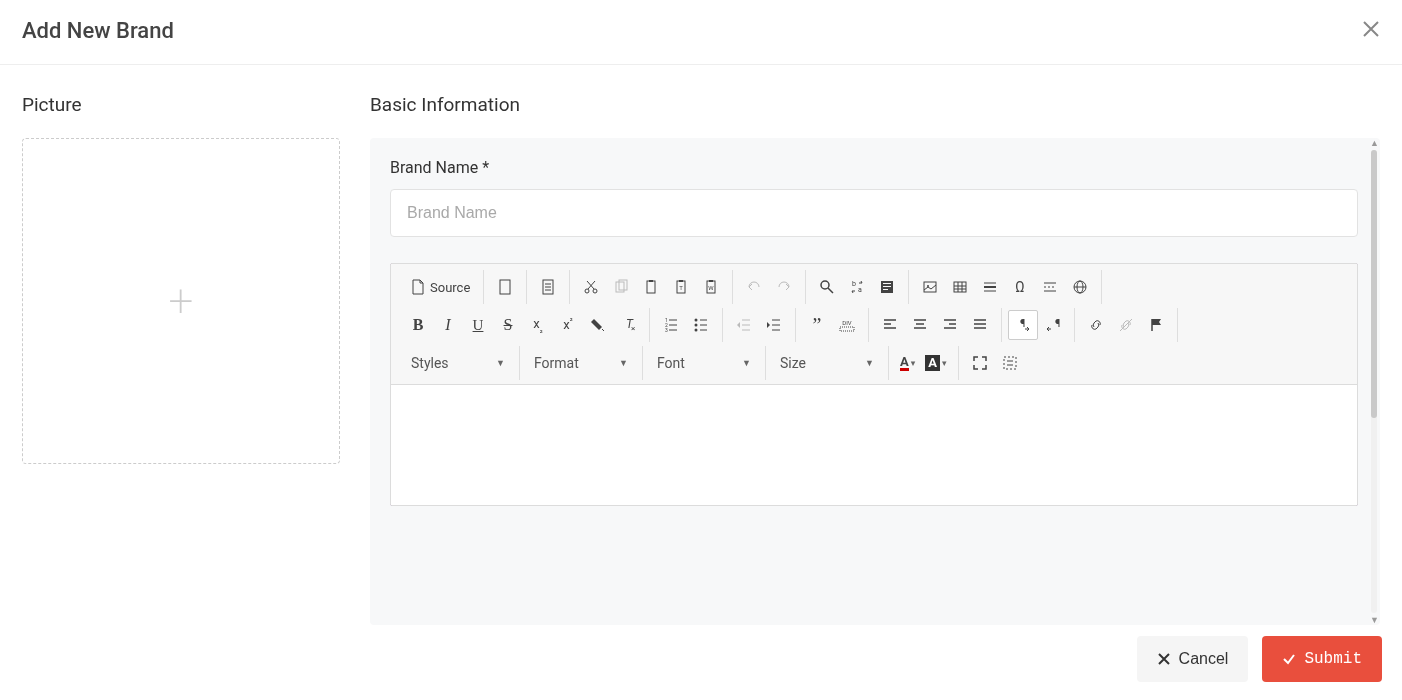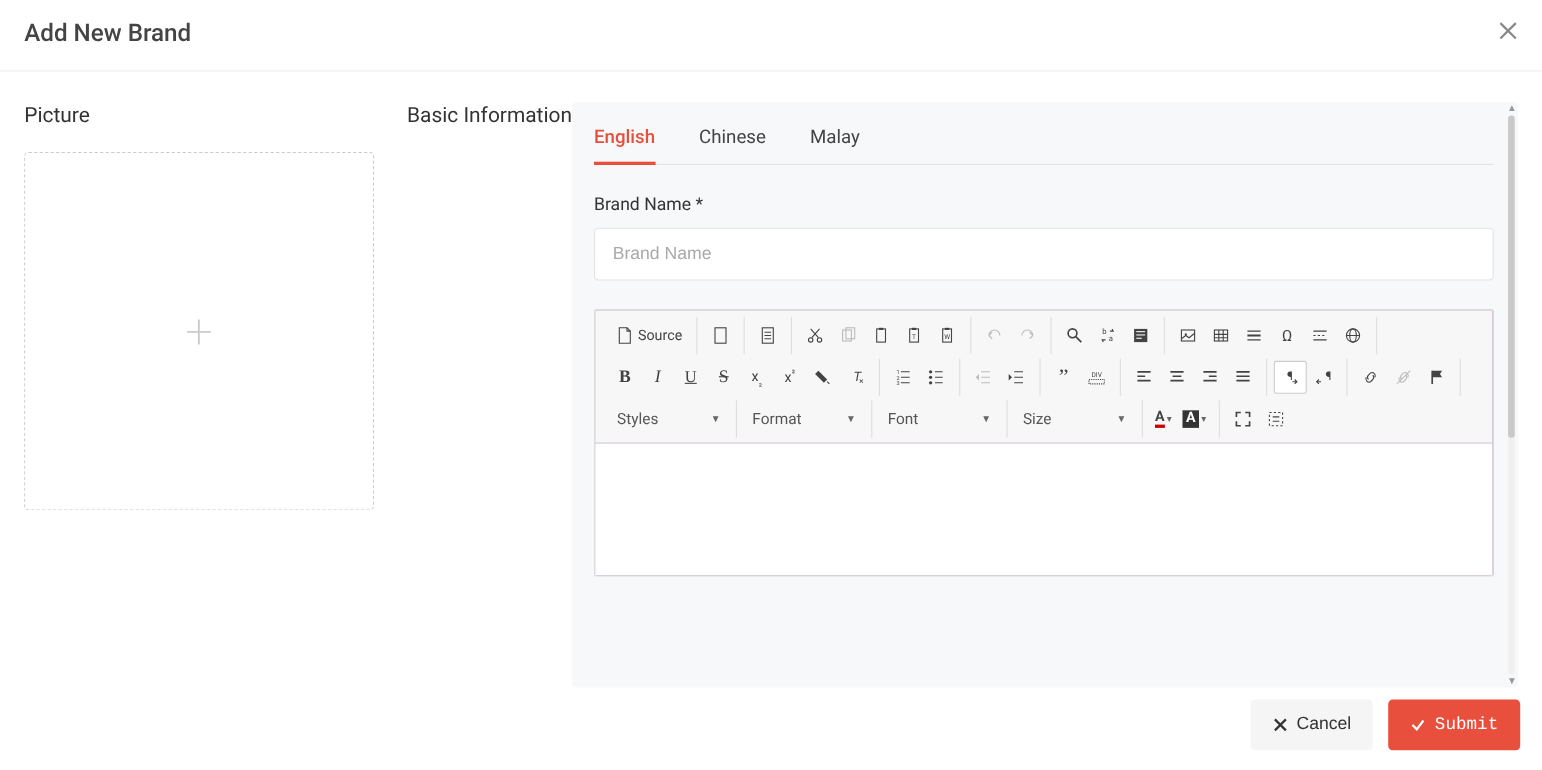--- a/index.html
+++ b/index.html
@@ -31,21 +31,21 @@
     background: none;
     border: none;
   }
   .modal-body {
     display: flex;
     padding: 28px 22px 0 22px;
     gap: 28px;
     height: 560px;
   }
   .left-col { width: 320px; flex-shrink: 0; }
-  .right-col { flex: 1; display:flex; }
+  .right-col { flex: 1; display:flex; flex-direction:column; }
   .section-title {
     font-size: 19px;
     font-weight: 400;
     color: #333;
     margin-bottom: 22px;
   }
   .upload-box {
     width: 318px;
     height: 326px;
     border: 1px dashed #ccc;
@@ -212,25 +212,20 @@
     <div class="section-title">Picture</div>
     <div class="upload-box">
       <div class="plus-icon">+</div>
     </div>
   </div>
 
   <div class="right-col">
     <div class="section-title">Basic Information</div>
     <div class="panel">
       <div class="panel-scroll">
-        <div class="tabs">
-          <div class="tab active">English</div>
-          <div class="tab">Chinese</div>
-          <div class="tab">Malay</div>
-        </div>
 
         <div class="field-group">
           <label class="field-label">Brand Name *</label>
           <input class="text-input" type="text" placeholder="Brand Name" style="">
         </div>
 
 
         <div class="editor">
 
           <div class="toolbar">

